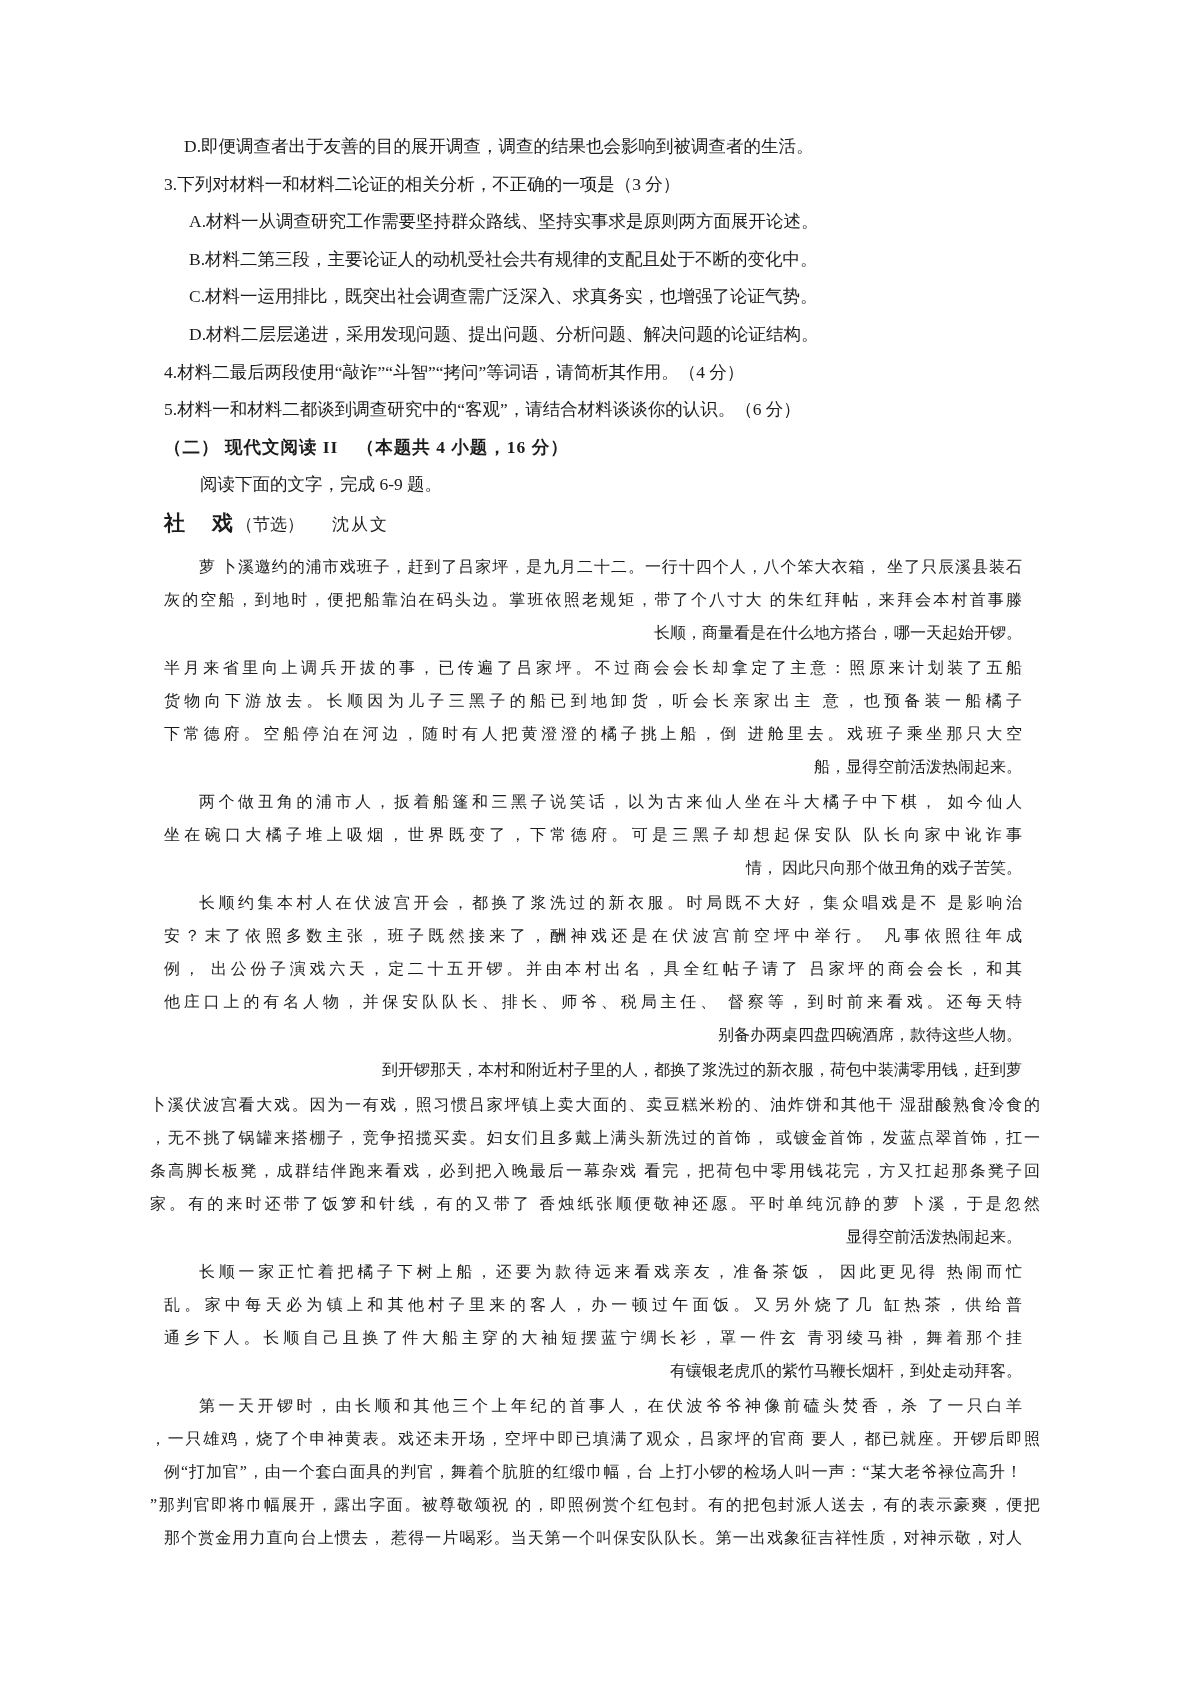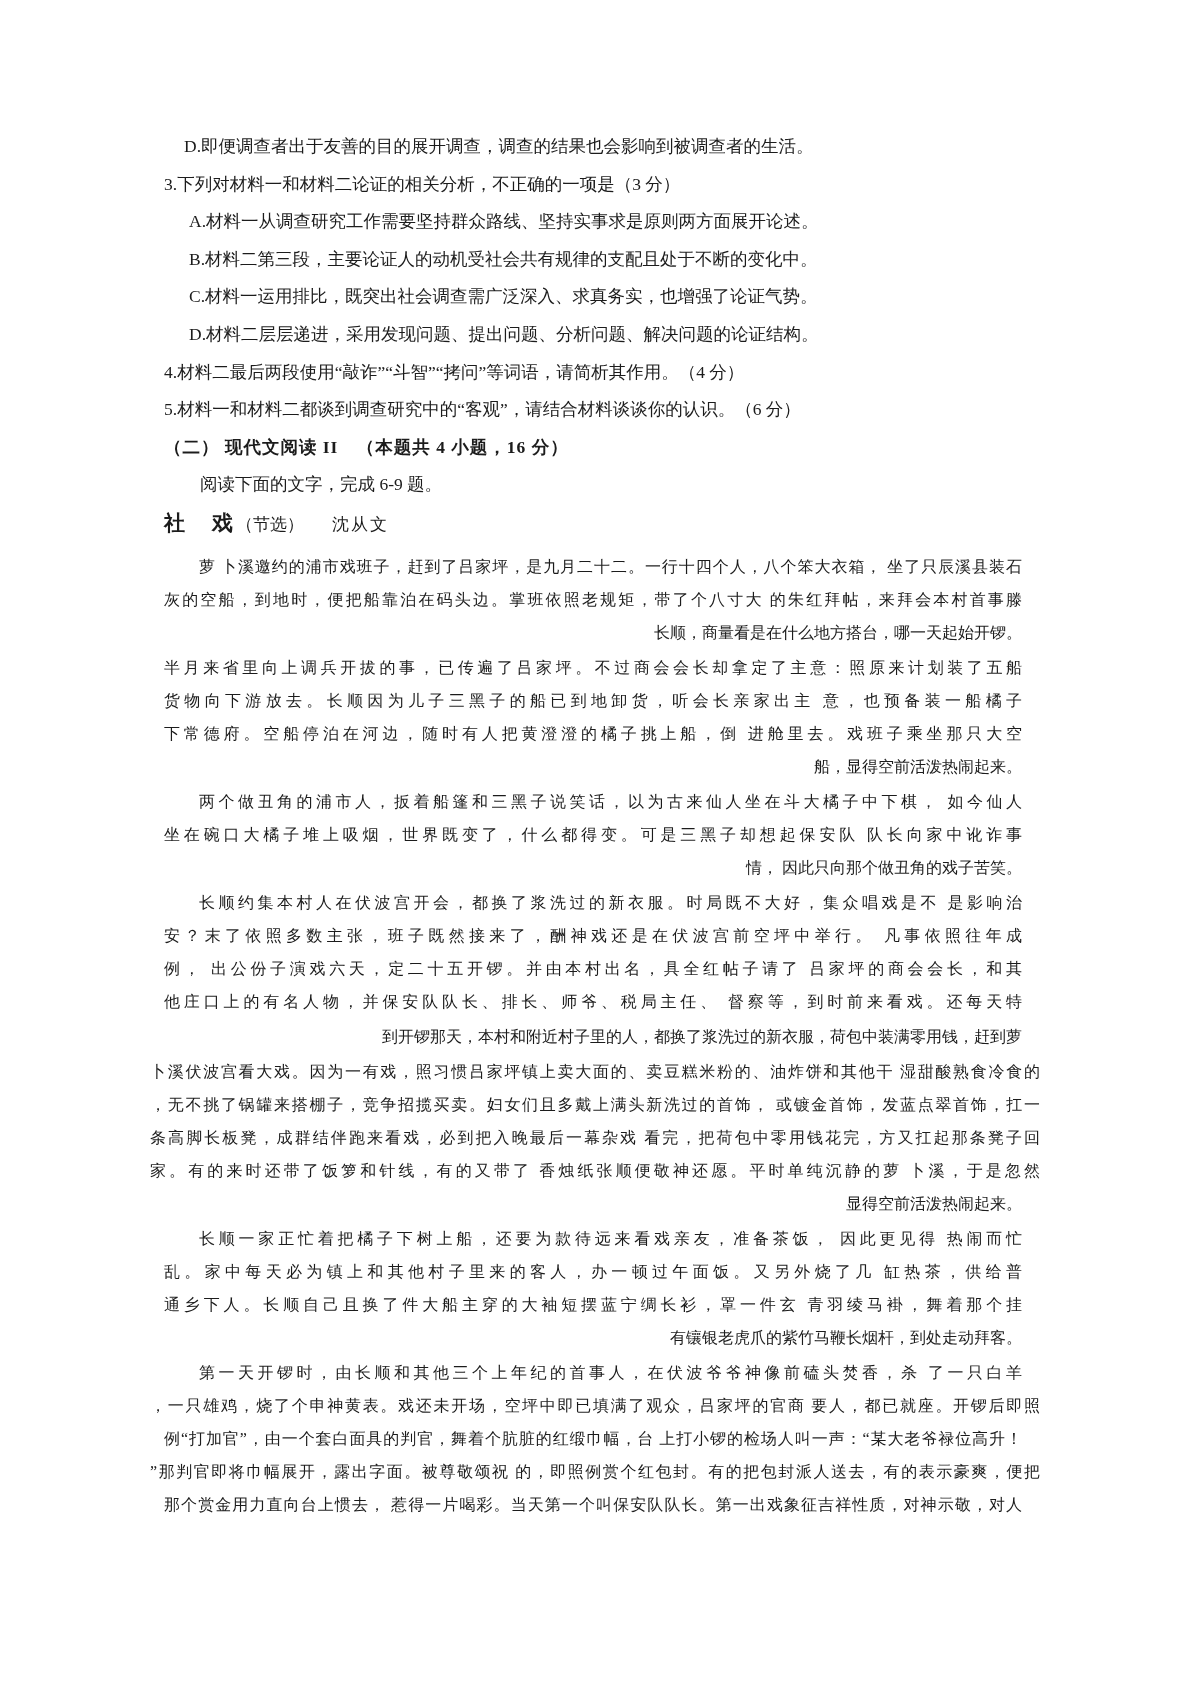--- a/index.html
+++ b/index.html
@@ -103,29 +103,30 @@
 
     <div class="para">
       <div class="bline just">半月来省里向上调兵开拔的事，已传遍了吕家坪。不过商会会长却拿定了主意：照原来计划装了五船</div>
       <div class="bline just">货物向下游放去。长顺因为儿子三黑子的船已到地卸货，听会长亲家出主 意，也预备装一船橘子</div>
       <div class="bline just">下常德府。空船停泊在河边，随时有人把黄澄澄的橘子挑上船，倒 进舱里去。戏班子乘坐那只大空</div>
       <div class="bline">船，显得空前活泼热闹起来。</div>
     </div>
 
     <div class="para">
       <div class="bline just ind">两个做丑角的浦市人，扳着船篷和三黑子说笑话，以为古来仙人坐在斗大橘子中下棋， 如今仙人</div>
-      <div class="bline just">坐在碗口大橘子堆上吸烟，世界既变了，什么都得变。可是三黑子却想起保安队 队长向家中讹诈事</div>
+      <div class="bline just">坐在碗口大橘子堆上吸烟，世界既变了，下常德府。可是三黑子却想起保安队 队长向家中讹诈事</div>
       <div class="bline">情， 因此只向那个做丑角的戏子苦笑。</div>
     </div>
 
     <div class="para">
       <div class="bline just ind">长顺约集本村人在伏波宫开会，都换了浆洗过的新衣服。时局既不大好，集众唱戏是不 是影响治</div>
       <div class="bline just">安？末了依照多数主张，班子既然接来了，酬神戏还是在伏波宫前空坪中举行。 凡事依照往年成</div>
       <div class="bline just">例， 出公份子演戏六天，定二十五开锣。并由本村出名，具全红帖子请了 吕家坪的商会会长，和其</div>
       <div class="bline just">他庄口上的有名人物，并保安队队长、排长、师爷、税局主任、 督察等，到时前来看戏。还每天特</div>
+      <div class="bline">别备办两桌四盘四碗酒席，款待这些人物。</div>
     </div>
 
     <div class="para">
       <div class="bline ind">到开锣那天，本村和附近村子里的人，都换了浆洗过的新衣服，荷包中装满零用钱，赶到萝</div>
     </div>
 
     <div class="para">
       <div class="bline just out">卜溪伏波宫看大戏。因为一有戏，照习惯吕家坪镇上卖大面的、卖豆糕米粉的、油炸饼和其他干 湿甜酸熟食冷食的</div>
       <div class="bline just out">，无不挑了锅罐来搭棚子，竞争招揽买卖。妇女们且多戴上满头新洗过的首饰， 或镀金首饰，发蓝点翠首饰，扛一</div>
       <div class="bline just out">条高脚长板凳，成群结伴跑来看戏，必到把入晚最后一幕杂戏 看完，把荷包中零用钱花完，方又扛起那条凳子回</div>

